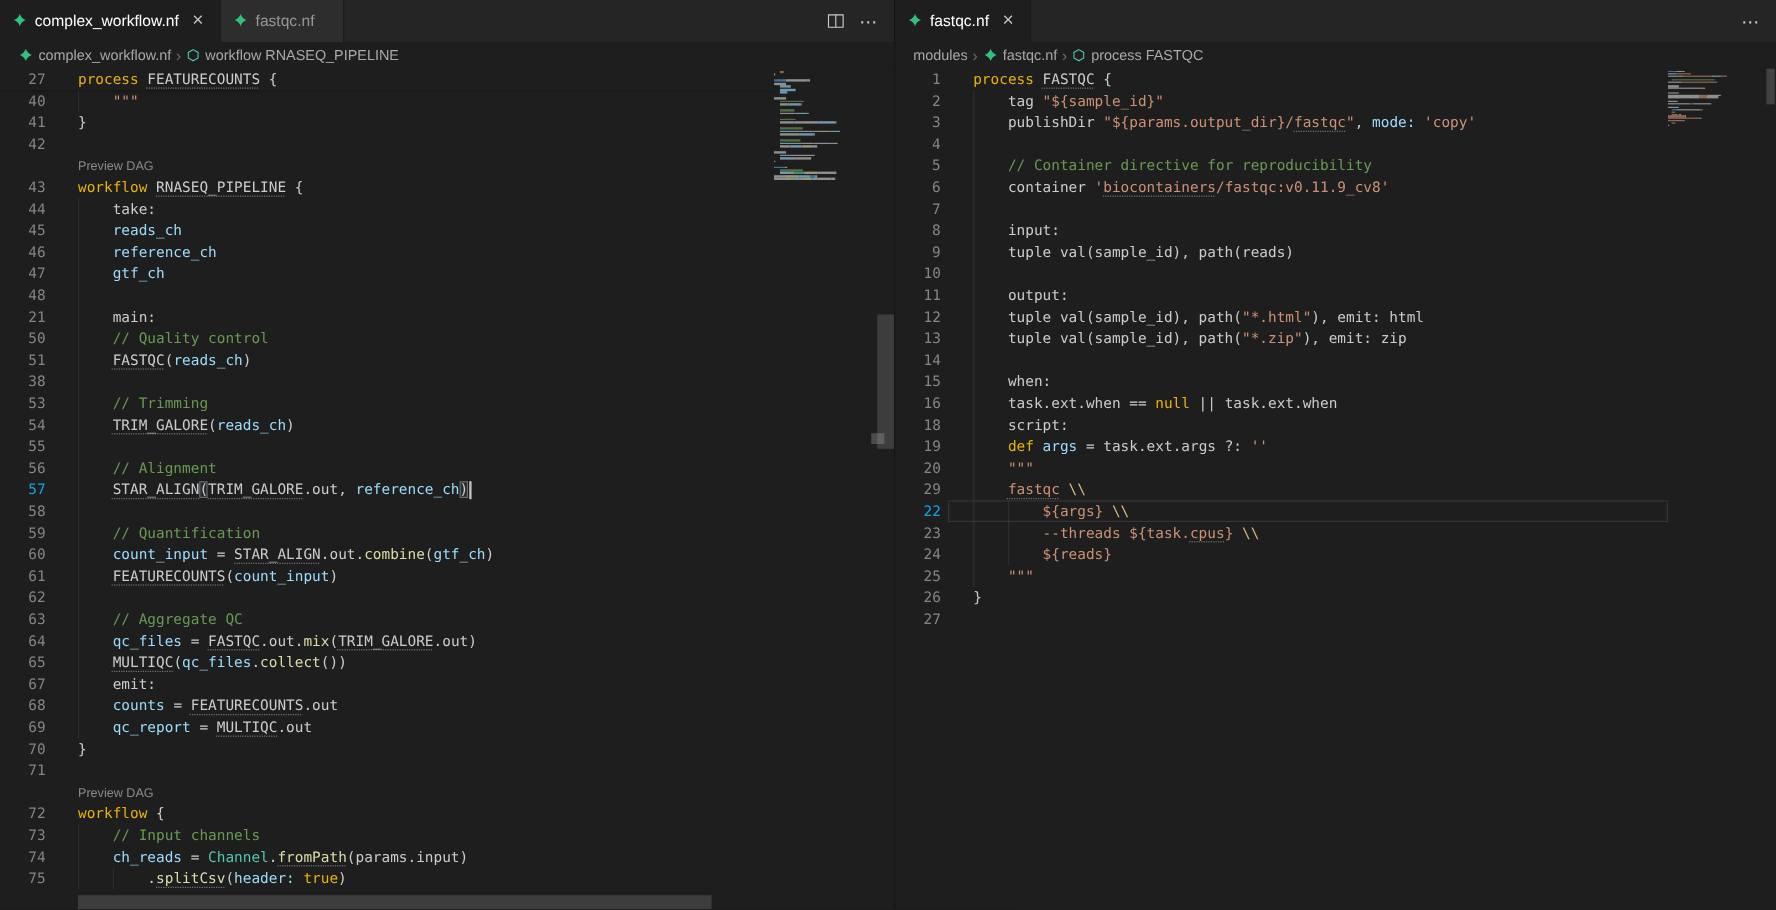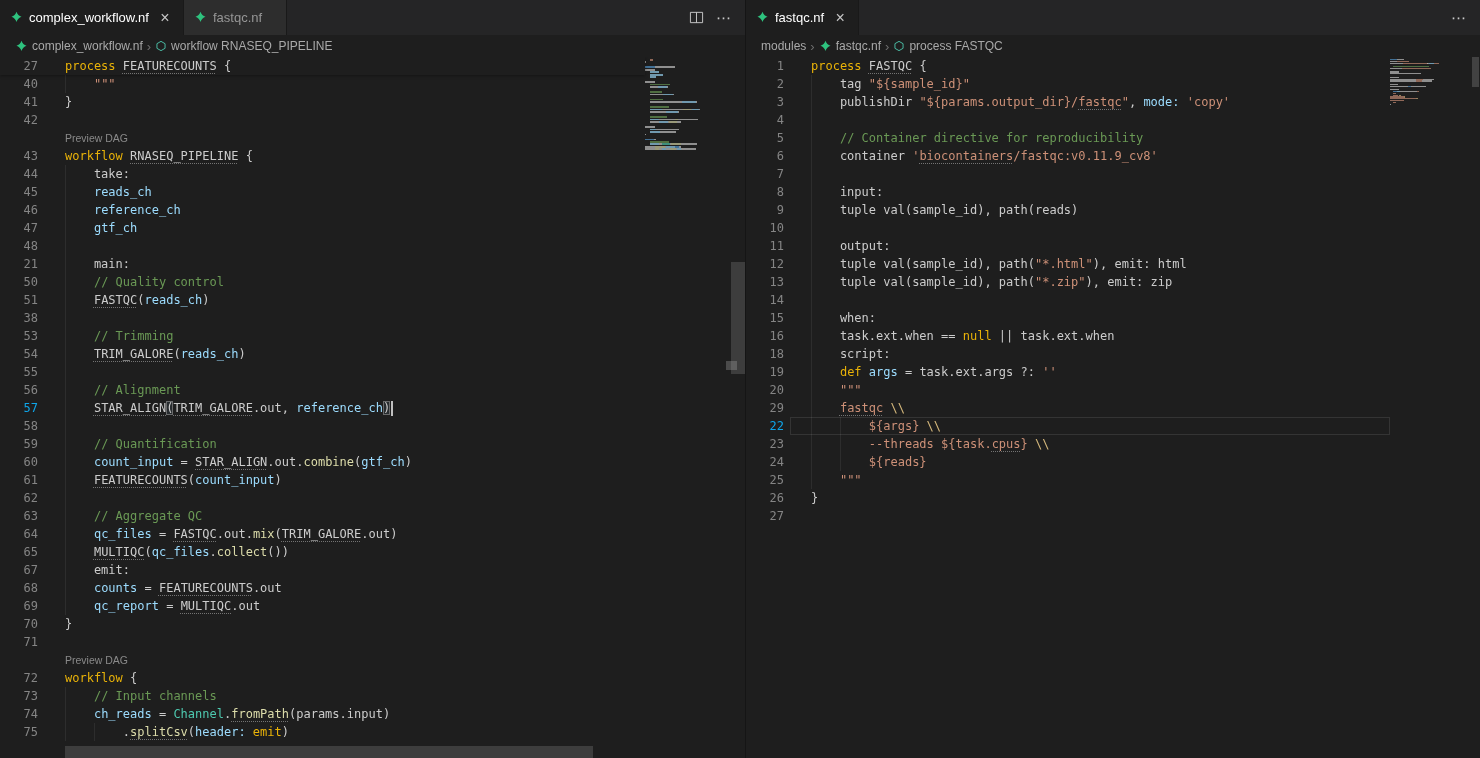--- a/index.html
+++ b/index.html
@@ -144,21 +144,21 @@
           <div class="row"><span class="ln">65</span><span class="codetxt"><span class="tk-d">    </span><span class="tk-d u">MULTIQC</span><span class="tk-d">(</span><span class="tk-v">qc_files</span><span class="tk-d">.</span><span class="tk-f">collect</span><span class="tk-d">())</span></span><div class="guide" style="left: 65px;"></div></div>
           <div class="row"><span class="ln">67</span><span class="codetxt"><span class="tk-d">    emit:</span></span><div class="guide" style="left: 65px;"></div></div>
           <div class="row"><span class="ln">68</span><span class="codetxt"><span class="tk-d">    </span><span class="tk-v">counts</span><span class="tk-d"> = </span><span class="tk-d u">FEATURECOUNTS</span><span class="tk-d">.out</span></span><div class="guide" style="left: 65px;"></div></div>
           <div class="row"><span class="ln">69</span><span class="codetxt"><span class="tk-d">    </span><span class="tk-v">qc_report</span><span class="tk-d"> = </span><span class="tk-d u">MULTIQC</span><span class="tk-d">.out</span></span><div class="guide" style="left: 65px;"></div></div>
           <div class="row"><span class="ln">70</span><span class="codetxt"><span class="tk-d">}</span></span></div>
           <div class="row"><span class="ln">71</span><span class="codetxt"></span></div>
           <div class="row"><span class="ln"></span><span class="codetxt"><span class="lens">Preview DAG</span></span></div>
           <div class="row"><span class="ln">72</span><span class="codetxt"><span class="tk-k">workflow</span><span class="tk-d"> {</span></span></div>
           <div class="row"><span class="ln">73</span><span class="codetxt"><span class="tk-d">    </span><span class="tk-c">// Input channels</span></span><div class="guide" style="left: 65px;"></div></div>
           <div class="row"><span class="ln">74</span><span class="codetxt"><span class="tk-d">    </span><span class="tk-v">ch_reads</span><span class="tk-d"> = </span><span class="tk-t">Channel</span><span class="tk-d">.</span><span class="tk-f u">fromPath</span><span class="tk-d">(params.input)</span></span><div class="guide" style="left: 65px;"></div></div>
-          <div class="row"><span class="ln">75</span><span class="codetxt"><span class="tk-d">        .</span><span class="tk-f u">splitCsv</span><span class="tk-d">(</span><span class="tk-v">header: </span><span class="tk-k">emit</span><span class="tk-d">)</span></span><div class="guide" style="left: 65px;"></div><div class="guide" style="left: 93.9px;"></div></div>
+          <div class="row"><span class="ln">75</span><span class="codetxt"><span class="tk-d">        .</span><span class="tk-f u">splitCsv</span><span class="tk-d">(</span><span class="tk-v">header: </span><span class="tk-k">true</span><span class="tk-d">)</span></span><div class="guide" style="left: 65px;"></div><div class="guide" style="left: 93.9px;"></div></div>
         </div>
       <div class="sticky">
           <div class="row"><span class="ln">27</span><span class="codetxt"><span class="tk-k">process </span><span class="tk-d u">FEATURECOUNTS</span><span class="tk-d"> {</span></span></div>
         </div>
       <div class="minimap minimap-left">
           <div class="mrow" style="height: 1.6px; margin-bottom: 0.9px;">
             <span class="mseg" style="width: 4.6px;"></span>
             <span class="mseg" style="width: 3.45px; background: rgb(206, 145, 120);"></span>
           </div>
           <div class="mrow" style="height: 1.6px; margin-bottom: 0.9px;">

